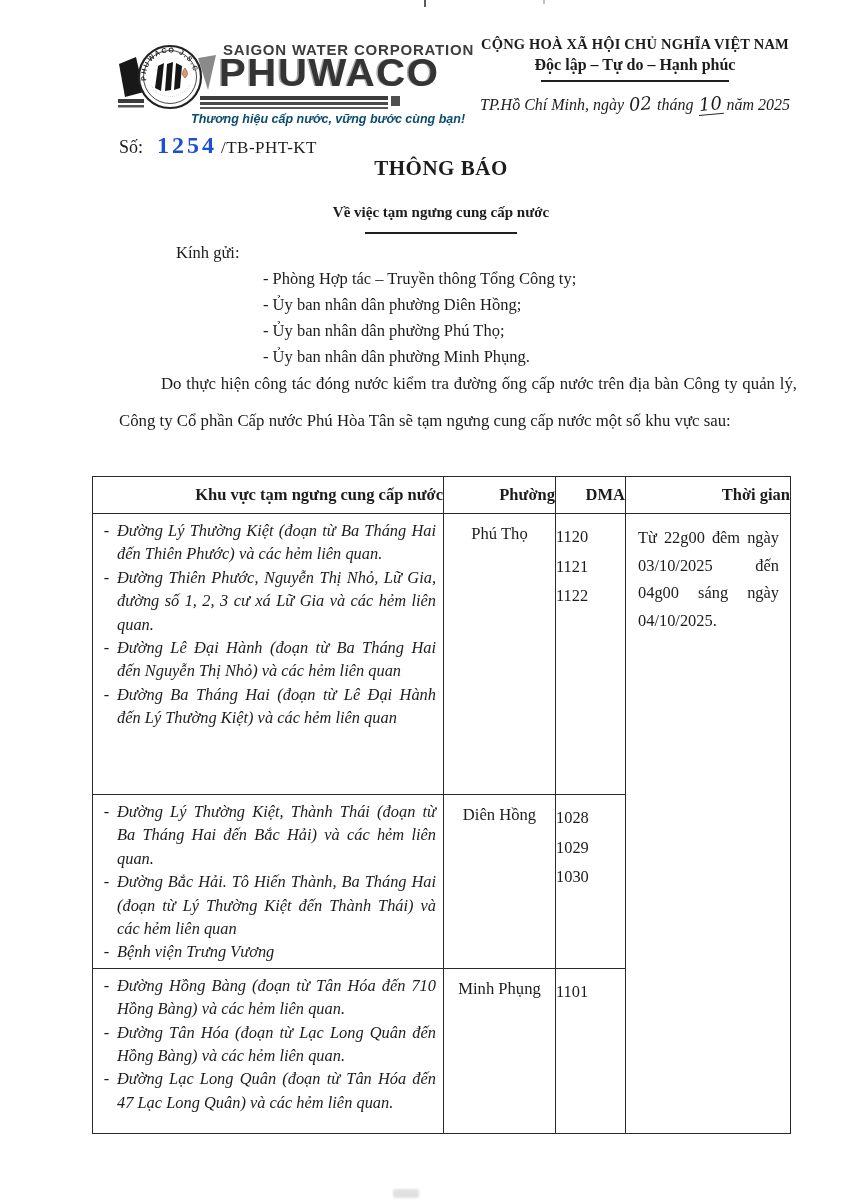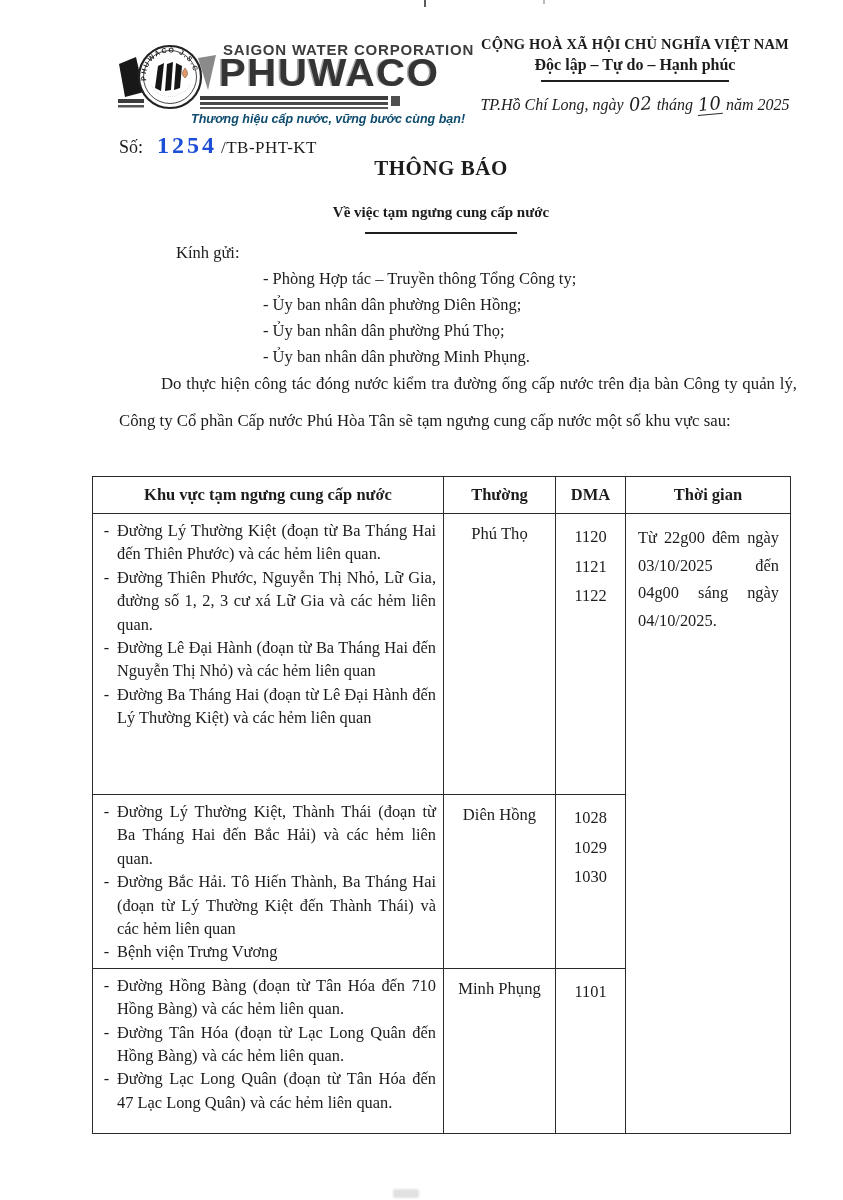--- a/index.html
+++ b/index.html
@@ -43,29 +43,29 @@
   
   .recipients{position:absolute;left:176px;top:240px;font-size:16.5px;line-height:26px;}
   .recipients .items{margin-left:87px;}
   
   .body-par{position:absolute;left:119px;top:366px;width:678px;font-size:16.8px;line-height:36.5px;
         text-align:justify;text-indent:42px;}
   
   table.schedule{position:absolute;left:92px;top:476px;width:698px;border-collapse:collapse;
         table-layout:fixed;font-size:16.4px;}
   .schedule th,.schedule td{border:1.6px solid #2b2b2b;padding:0;vertical-align:top;}
-  .schedule th{height:36px;vertical-align:middle;font-size:16.5px;font-weight:bold;text-align:center;}
+  .schedule th{height:36px;vertical-align:middle;font-size:16.5px;font-weight:bold;text-align:right;}
   col.c-area{width:351px;} col.c-ward{width:112px;} col.c-dma{width:70px;} col.c-time{width:165px;}
   td.areas{padding:5px 7px 4px 3px;}
   .area-item{display:flex;}
   .area-item .dash{flex:none;width:21px;text-align:center;line-height:23.4px;}
   .area-item .dash::before{content:"-";}
-  .area-item .txt{flex:1;text-align:justify;line-height:23.4px;}
+  .area-item .txt{flex:1;text-align:justify;line-height:23.4px;font-style:italic;}
   td.ward{text-align:center;padding-top:10px;font-size:16.6px;}
-  td.dma{text-align:center;padding-top:8px;line-height:29.5px;}
+  td.dma{padding-top:8px;line-height:29.5px;}
   td.time{padding:10px 11px 0 12px;text-align:justify;line-height:27.5px;font-size:16.4px;}
   
   .tick-top{position:absolute;left:424px;top:0;width:2px;height:7px;background:#5b5b5b;}
   .tick-top2{position:absolute;left:543px;top:0;width:2px;height:4px;background:#bdbdbd;}
   .smudge-bottom{position:absolute;left:393px;top:1189px;width:26px;height:9px;
         background:#c9c9c9;opacity:.55;border-radius:2px;filter:blur(1px);}
 </style>
 </head>
 <body>
 
@@ -108,21 +108,21 @@
     <span class="so">Số:</span>
     <span class="stamp">1254</span>
     <span class="suffix">/TB-PHT-KT</span>
   </div>
 
   <div class="national">
     <div class="nat1">CỘNG HOÀ XÃ HỘI CHỦ NGHĨA VIỆT NAM</div>
     <div class="nat2">Độc lập – Tự do – Hạnh phúc</div>
     <div class="nat-underline"></div>
     <div class="place-date">
-      <span>TP.Hồ Chí Long, ngày</span>
+      <span>TP.Hồ Chí Minh, ngày</span>
       <span class="hand">02</span>
       <span>tháng</span>
       <span class="hand hand-u">10</span>
       <span>năm 2025</span>
     </div>
   </div>
 
   <div class="title-block">
     <div class="title-main">THÔNG BÁO</div>
     <div class="title-sub">Về việc tạm ngưng cung cấp nước</div>
@@ -144,21 +144,21 @@
   <table class="schedule">
     <colgroup>
         <col class="c-area">
         <col class="c-ward">
         <col class="c-dma">
         <col class="c-time">
       </colgroup>
     <thead>
       <tr>
         <th>Khu vực tạm ngưng cung cấp nước</th>
-        <th>Thường</th>
+        <th>Phường</th>
         <th>DMA</th>
         <th>Thời gian</th>
       </tr>
     </thead>
     <tbody>
       <tr style="height:281px;">
         <td class="areas">
           <div class="area-item">
               <span class="dash"></span>
               <span class="txt">Đường Lý Thường Kiệt (đoạn từ Ba Tháng Hai đến Thiên Phước) và các hẻm liên quan.</span>

